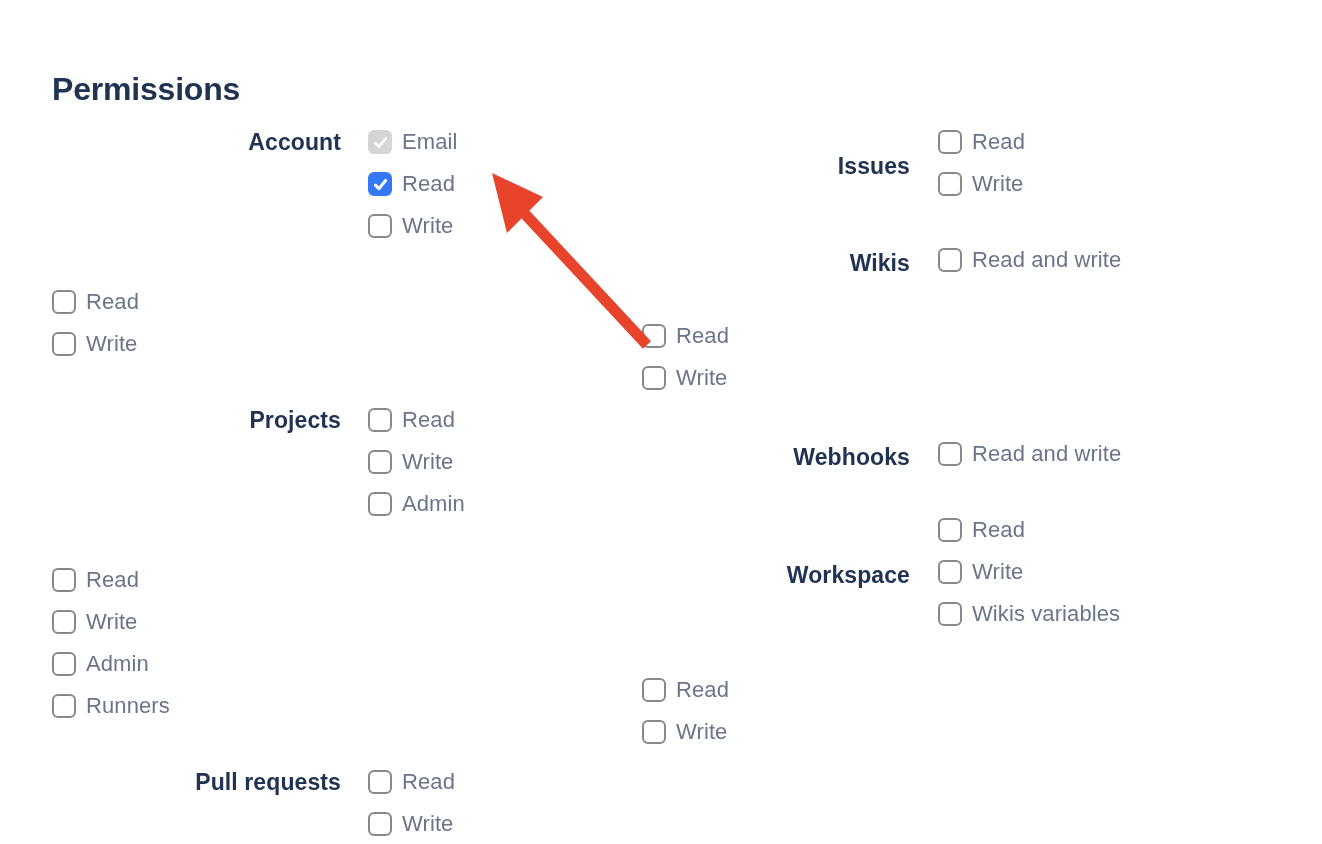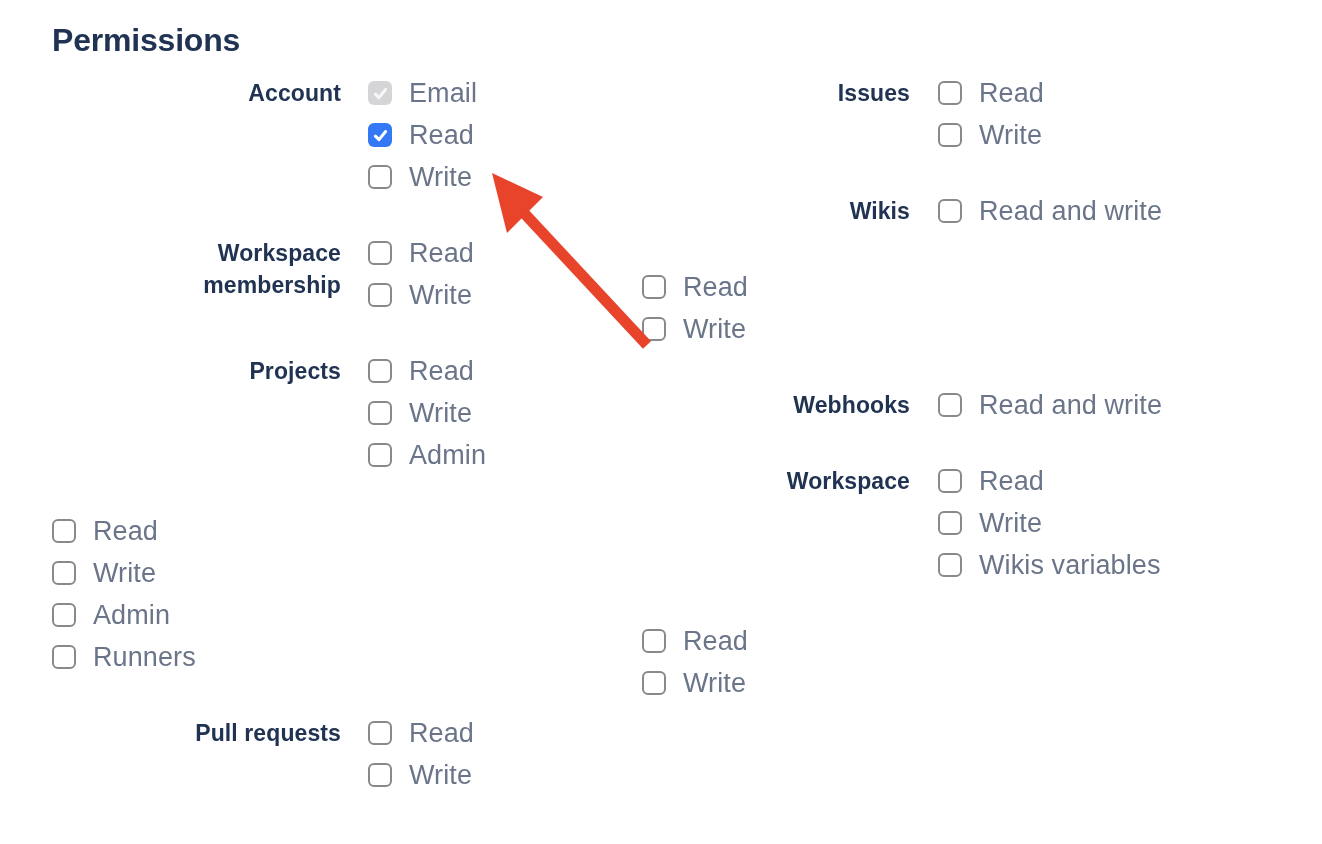--- a/index.html
+++ b/index.html
@@ -6,21 +6,21 @@
   html, body { margin: 0; padding: 0; }
   body {
     width: 1322px;
     height: 844px;
     background: #ffffff;
     font-family: "Liberation Sans", sans-serif;
     position: relative;
     overflow: hidden;
   }
   .page {
-    padding: 22px 0 0 52px;
+    padding: 71px 0 0 52px;
     position: relative;
   }
   .page-title {
     margin: 0 0 13px 0;
     font-size: 32px;
     line-height: 37px;
     font-weight: bold;
     color: var(--navy);
     letter-spacing: -0.2px;
   }
@@ -35,21 +35,21 @@
   .group { display: flex; margin-bottom: 34px; }
   .group:last-child { margin-bottom: 0; }
 
   .group-label-cell {
     display: flex;
     justify-content: flex-end;
     padding-top: 5px;
     flex: none;
   }
   .col-left .group-label-cell  { width: 289px; margin-right: 27px; }
-  .col-right .group-label-cell { width: 268px; margin-right: 28px; }
+  .col-right .group-label-cell { width: 268px; margin-right: 28px; align-items: center; }
 
   .group-label {
     font-size: 23px;
     font-weight: bold;
     line-height: 32px;
     color: var(--navy);
     text-align: right;
     max-width: 225px;
     letter-spacing: 0.1px;
   }
@@ -71,22 +71,22 @@
     justify-content: center;
   }
   .checkbox.unchecked {
     background: #ffffff;
     border: 2px solid #898989;
   }
   .checkbox.checked { background: var(--check-blue); }
   .checkbox.checked.disabled { background: var(--check-disabled); cursor: default; }
   .checkbox svg { width: 17px; height: 17px; display: block; }
   .option-label {
-    margin-left: 17px;
-    font-size: 27px;
+    margin-left: 10px;
+    font-size: 22px;
     color: var(--label-gray);
     letter-spacing: 0.1px;
     white-space: nowrap;
   }
   .arrow-overlay {
     position: absolute;
     left: 0; top: 0;
     width: 1322px;
     height: 844px;
     pointer-events: none;
@@ -120,23 +120,20 @@
               </span>
               <span class="option-label">Read</span>
             </label>
             <label class="option">
               <span class="checkbox unchecked"></span>
               <span class="option-label">Write</span>
             </label>
           </div>
         </div>
         <div class="group">
-          <div class="group-label-cell">
-            <div class="group-label">Workspace membership</div>
-          </div>
           <div class="options">
             <label class="option">
               <span class="checkbox unchecked"></span>
               <span class="option-label">Read</span>
             </label>
             <label class="option">
               <span class="checkbox unchecked"></span>
               <span class="option-label">Write</span>
             </label>
           </div>

